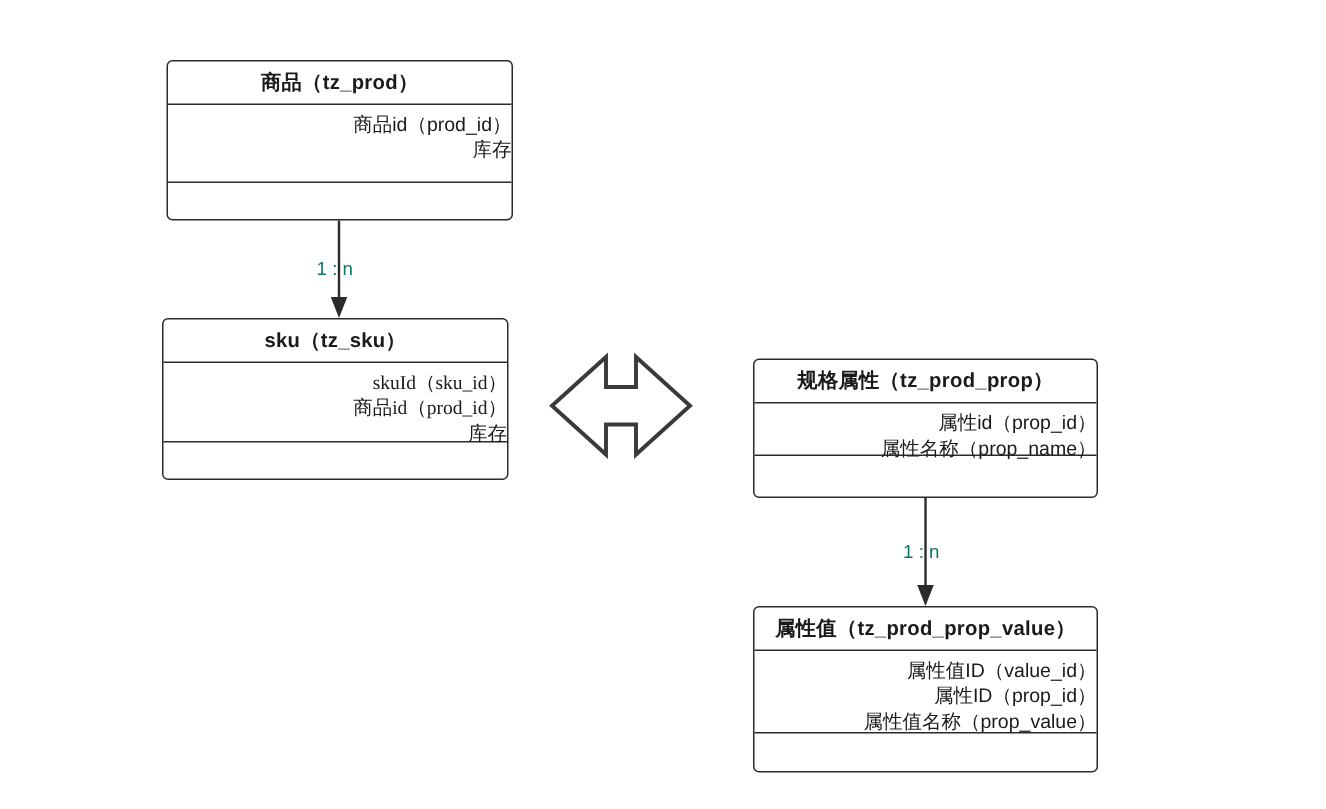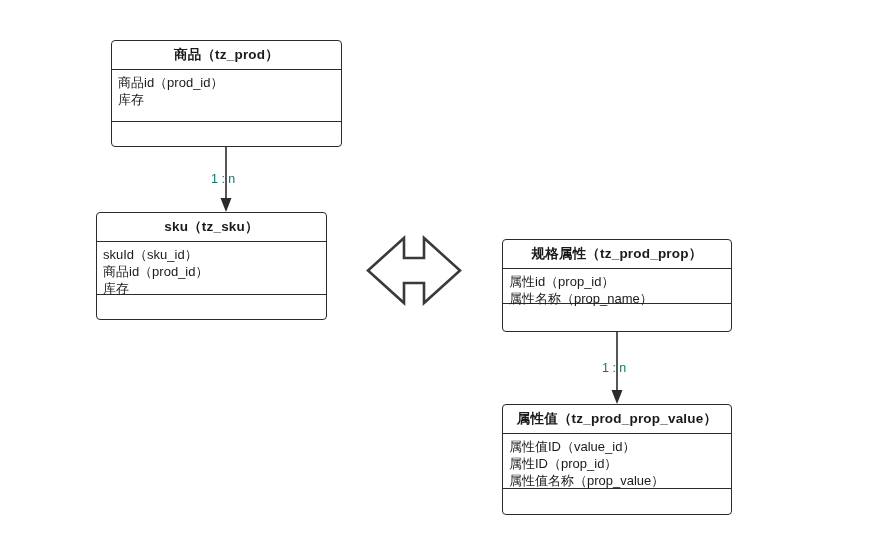--- a/index.html
+++ b/index.html
@@ -53,35 +53,36 @@
     border-bottom: 1.6px solid #2b2b2b;
     padding: 4px 0 4px 6px;
     display: flex;
     flex-direction: column;
     justify-content: flex-start;
   }
   .attr-row {
     font-size: 13px;
     line-height: 17px;
     white-space: nowrap;
+    text-align: right;
   }
   .entity-footer {
     box-sizing: border-box;
     width: 100%;
     flex: 1 1 auto;
   }
 
   
   #box-prod        { left: 111px; top: 40px;  width: 231px; height: 107px; }
   #box-prod .entity-title { height: 29px; }
   #box-prod .entity-attrs { height: 52px; }
 
-  #box-sku         { left: 96px; top: 212px; width: 231px; height: 108px; }
+  #box-sku         { left: 108px; top: 212px; width: 231px; height: 108px; }
   #box-sku .entity-title  { height: 29px; }
-  #box-sku .entity-attrs  { height: 53px; }
+  #box-sku .entity-attrs  { height: 53px; font-family: Liberation Serif, serif; }
 
   #box-prop        { left: 502px; top: 239px; width: 230px; height: 93px; }
   #box-prop .entity-title { height: 29px; }
   #box-prop .entity-attrs { height: 35px; }
 
   #box-prop-value  { left: 502px; top: 404px; width: 230px; height: 111px; }
   #box-prop-value .entity-title { height: 29px; }
   #box-prop-value .entity-attrs { height: 55px; }
 
   

